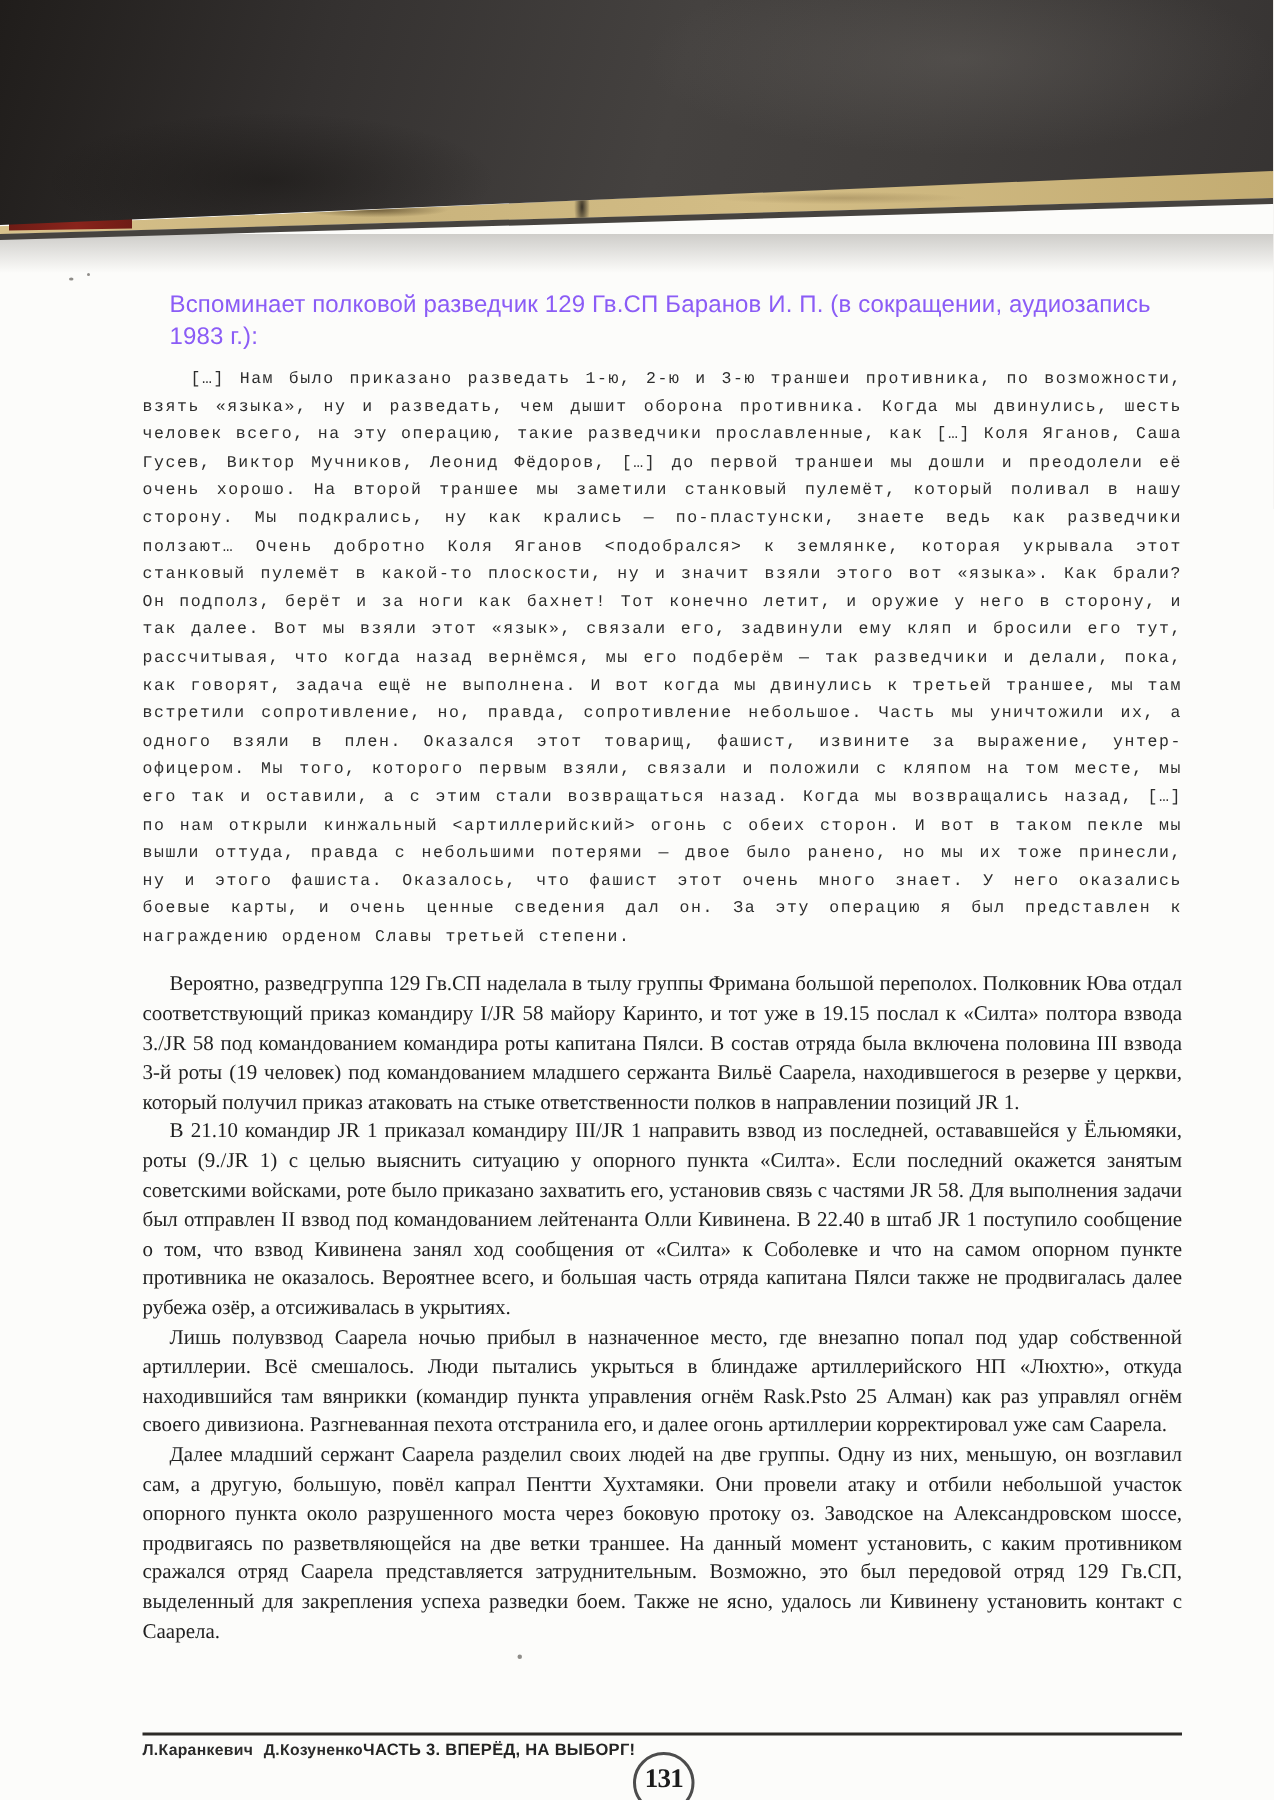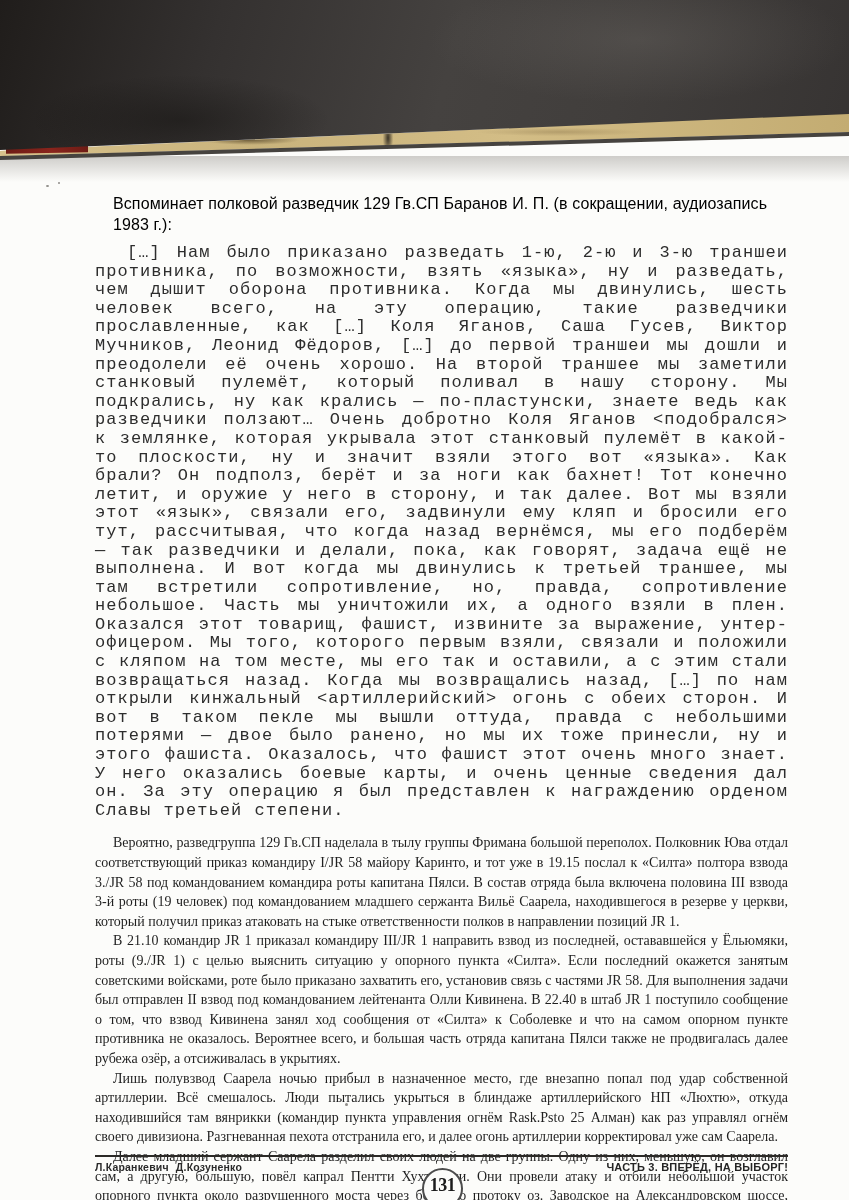--- a/index.html
+++ b/index.html
@@ -62,47 +62,47 @@
   .speck.s3 { left:345px; top:1103px; width:3px; height:3px; }
   
   .content {
     position:absolute; left:95px; top:193px; width:693px;
     color:#262626;
   }
   .section-heading {
     margin:0 0 9px 0;
     padding-left:18px;
     font-size:16px; line-height:21px;
-    color:#000000;
+    color:#8b5cf6;
     letter-spacing:0.1px;
   }
   .quote-paragraph {
     margin:0 0 13px 0;
     font-family:"Liberation Mono", monospace;
-    font-size:17px; line-height:18.6px;
+    font-size:11px; line-height:18.6px;
     letter-spacing:1.05px;
     word-spacing:1px;
     text-align:justify;
     text-indent:32px;
     color:#2d2d2d;
   }
   .body-paragraph {
     margin:0;
     font-size:14px; line-height:19.6px;
     text-align:justify;
     text-indent:18px;
     color:#1f1f1f;
     font-family:Liberation Serif, serif;
   }
   
   .footer {
     position:absolute; left:95px; top:1155px; width:693px;
     border-top:2px solid #2c2a27;
     padding-top:4px;
-    display:flex; justify-content:space-between; align-items:flex-start;
+    display:flex; align-items:flex-start;
   }
   .footer-authors {
     font-size:10.5px; font-weight:bold; color:#2a2a2a;
     word-spacing:4px; letter-spacing:0.2px;
   }
   .footer-part-title {
     font-size:11px; font-weight:bold; color:#242424;
     letter-spacing:0.2px;
   }
   .page-number-badge {

